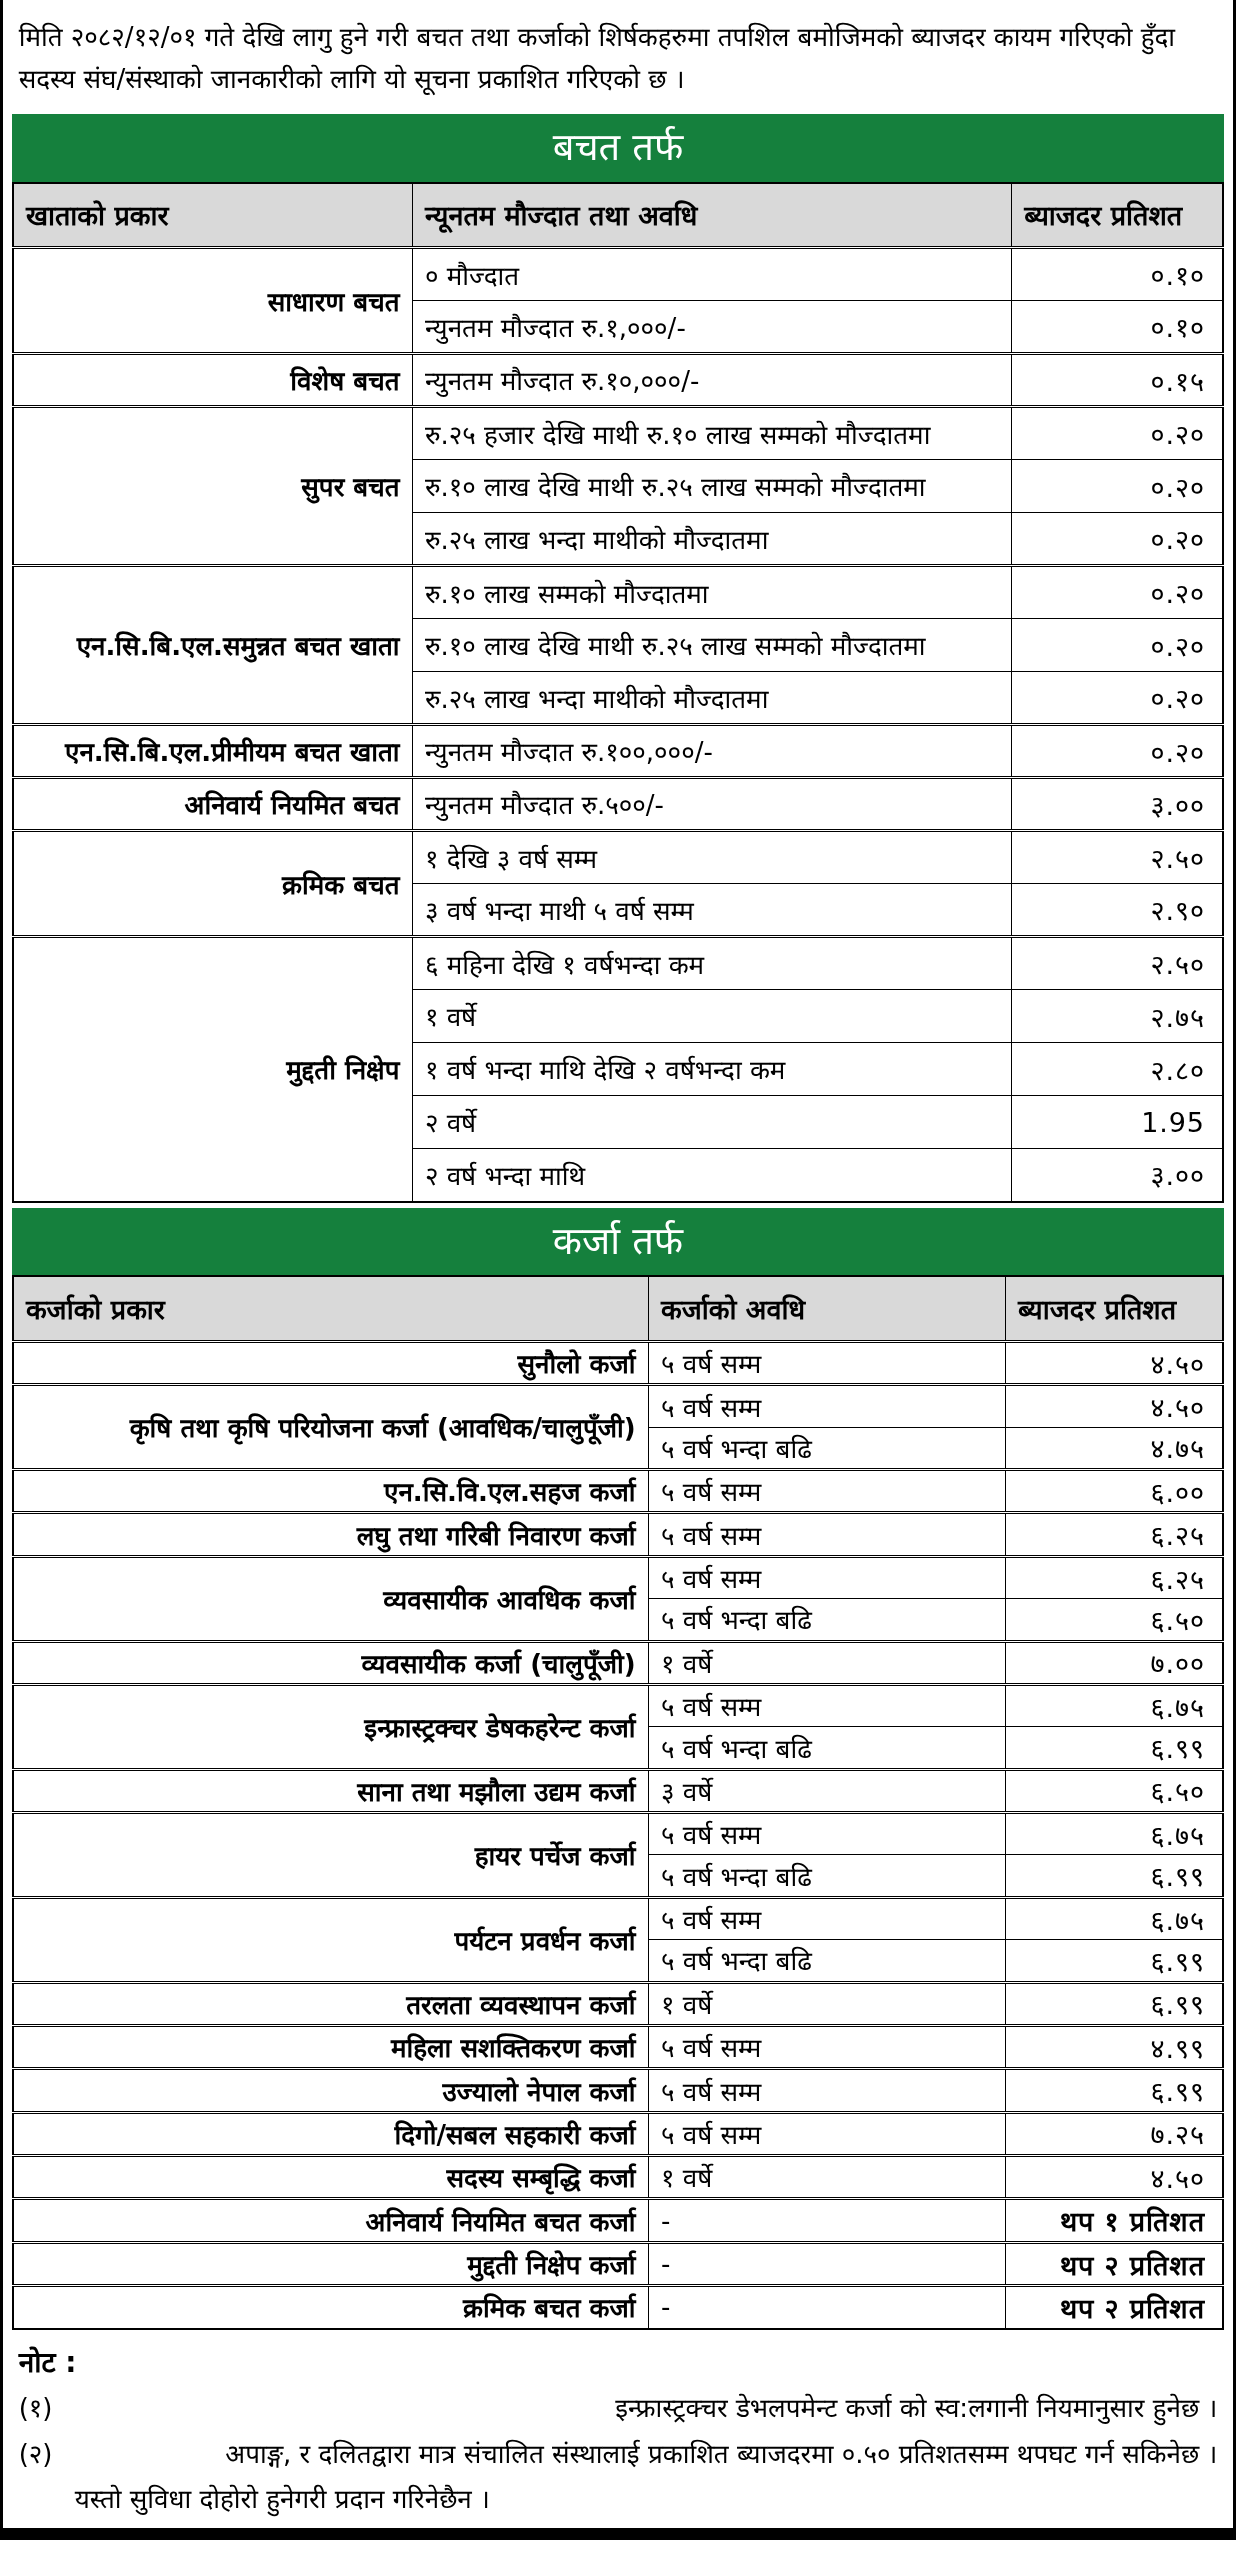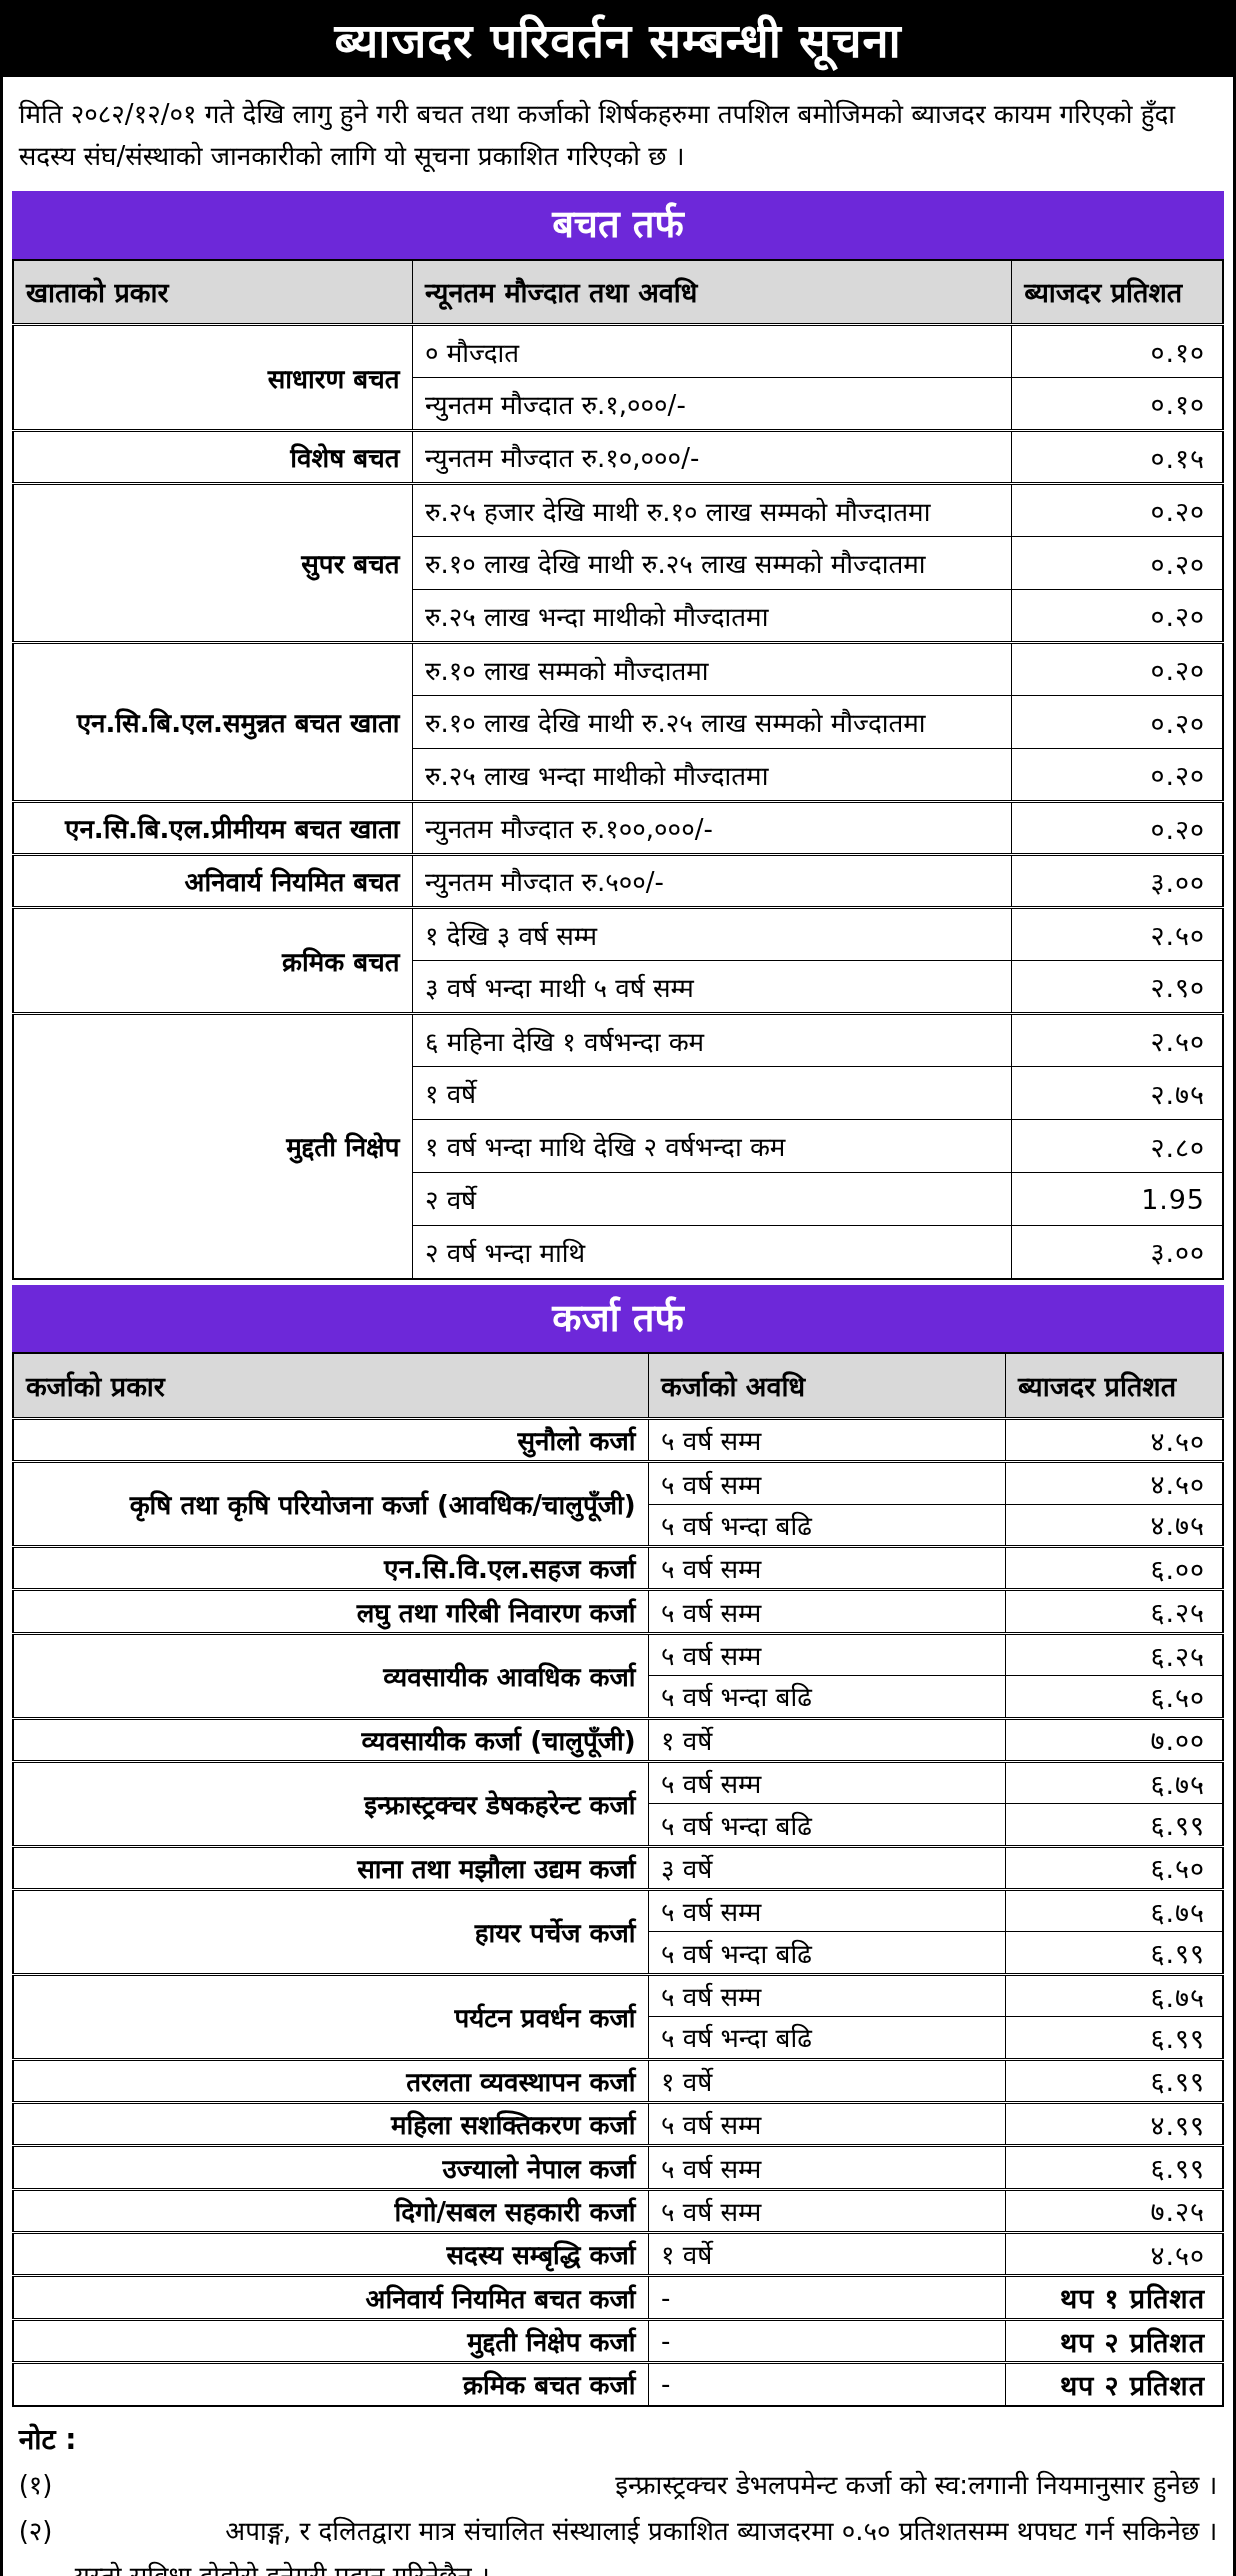--- a/index.html
+++ b/index.html
@@ -9,21 +9,21 @@
   .page { width:1236px; margin:0 auto; background:#fff;
           border-left:3.5px solid #000; border-right:3.5px solid #000; border-bottom:12.2px solid #000; }
 
   .title-bar { height:77px; background:#000; display:flex; align-items:center; justify-content:center; }
   .title-bar h1 { margin:0; color:#fff; font-size:47px; font-weight:bold; letter-spacing:0.9px; }
 
   .content { padding:7px 8.7px 0; }
 
   .intro { font-size:26px; line-height:1.62; margin:8.7px 7px 14px; }
 
-  .section-bar { background:#6d28d9; color:#fff; font-weight:bold; font-size:38px;
+  .section-bar { background:#15803d; color:#fff; font-weight:normal; font-size:38px;
                  text-align:center; padding:5.2px 0 10.5px; margin-top:5.2px; }
 
   table { width:100%; border-collapse:collapse; table-layout:fixed; border:2.6px solid #000; }
   th, td { border:1.7px solid #000; padding:1.7px 12.2px; vertical-align:middle; overflow:hidden; }
   th { background:#d9d9d9; font-size:27px; font-weight:bold; text-align:left; height:65px; }
 
   .savings-table td { height:53px; font-size:26px; }
   .loans-table   td { height:42px; font-size:26px; }
 
   td.name { font-weight:bold;text-align:right; }
@@ -44,23 +44,20 @@
   .note-item { display:flex; font-size:26px; line-height:1.55; margin:5.2px 0; }
   .note-num { width:56px; flex:0 0 56px; }
   .note-text { flex:1;text-align:right; }
   .note-cont { margin-left:56px; font-size:26px; line-height:1.55; }
 </style>
 </head>
 <body>
 
 <div class="page">
 
-  <header class="title-bar">
-    <h1>ब्याजदर परिवर्तन सम्बन्धी सूचना</h1>
-  </header>
 
   <div class="content">
 
     <p class="intro">मिति २०८२/१२/०१ गते देखि लागु हुने गरी बचत तथा कर्जाको शिर्षकहरुमा तपशिल बमोजिमको ब्याजदर कायम गरिएको हुँदा सदस्य संघ/संस्थाको जानकारीको लागि यो सूचना प्रकाशित गरिएको छ ।</p>
 
     <section>
       <div class="section-bar">बचत तर्फ</div>
       <table class="savings-table">
         <colgroup>
             <col class="col-name">

